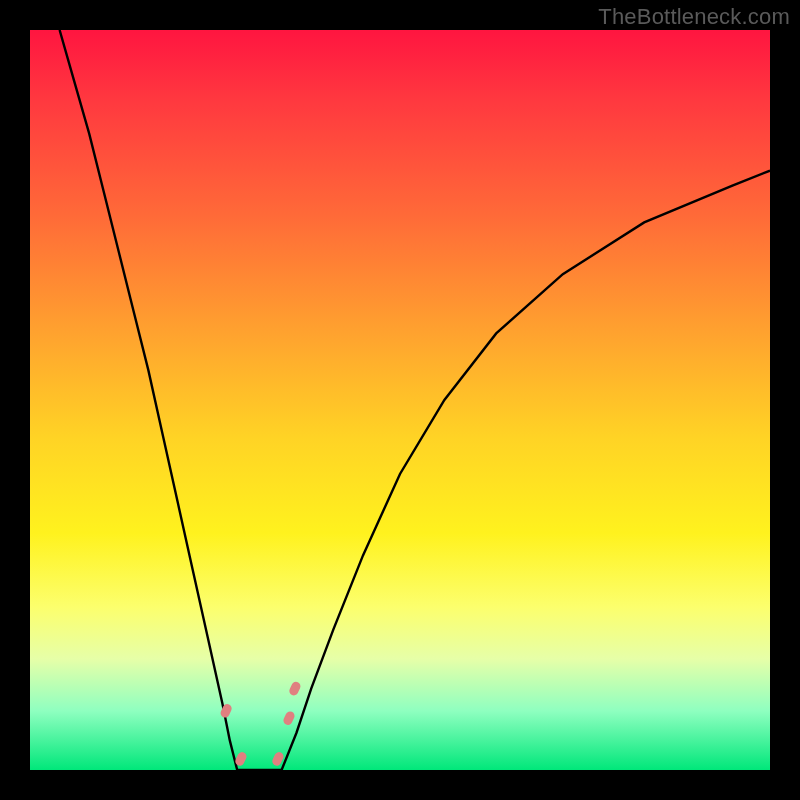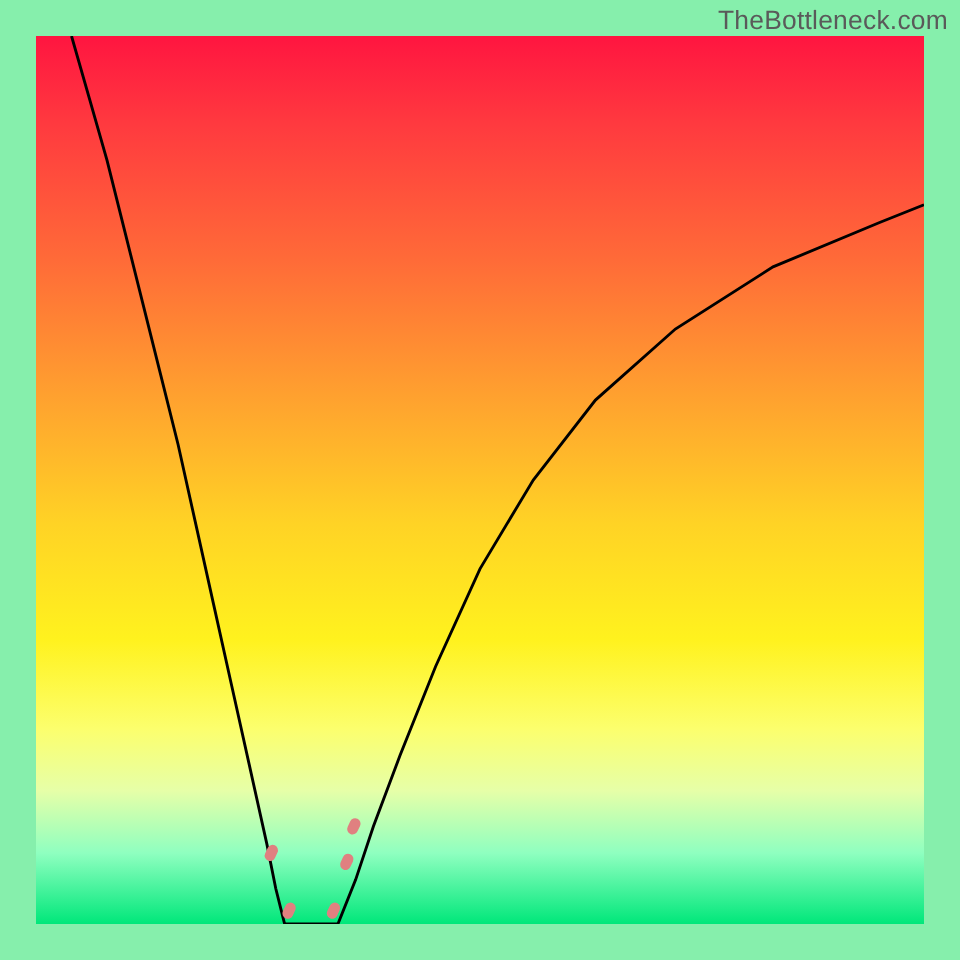--- a/index.html
+++ b/index.html
@@ -1,21 +1,21 @@
 <!DOCTYPE html>
 <html><head>
 <meta charset="utf-8">
 <style>
   * { margin: 0; padding: 0; box-sizing: border-box; }
   html, body { width: 800px; height: 800px; overflow: hidden; font-family: Arial, Helvetica, sans-serif; }
   .frame {
     position: relative;
     width: 800px;
     height: 800px;
-    background: #86efac;
+    background: #000000;
   }
   .plot-area {
     position: absolute;
     left: 30px;
     top: 30px;
     width: 740px;
     height: 740px;
     background: linear-gradient(
       to bottom,
       #ff1540 0%,

